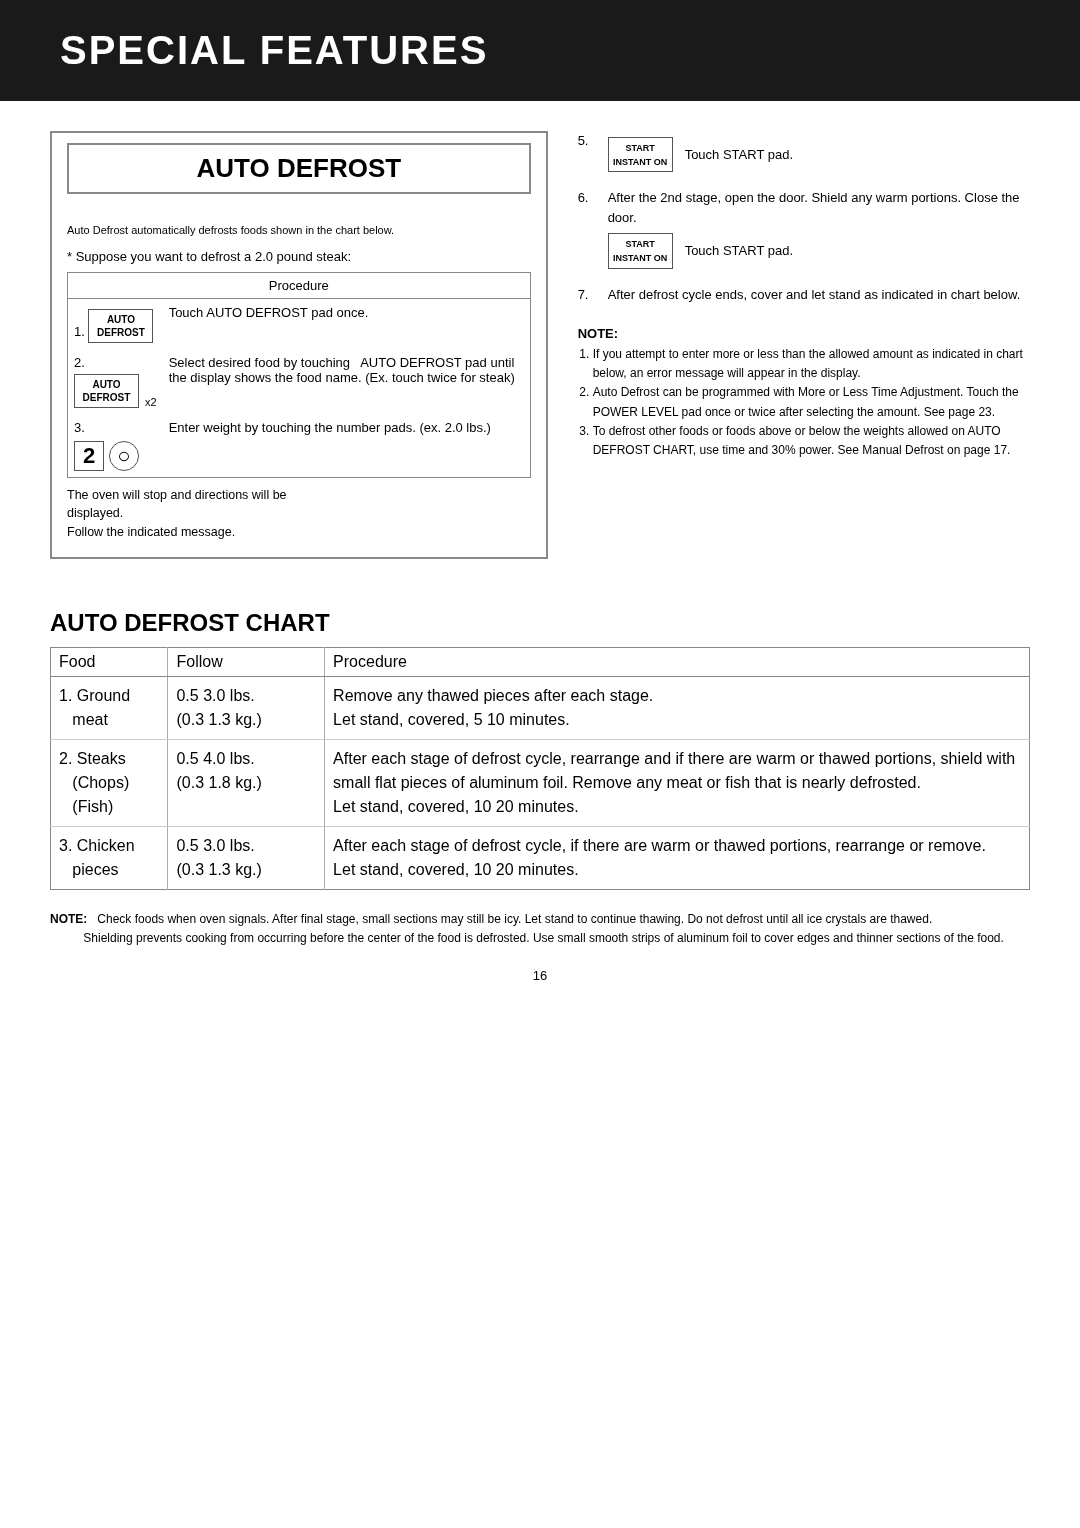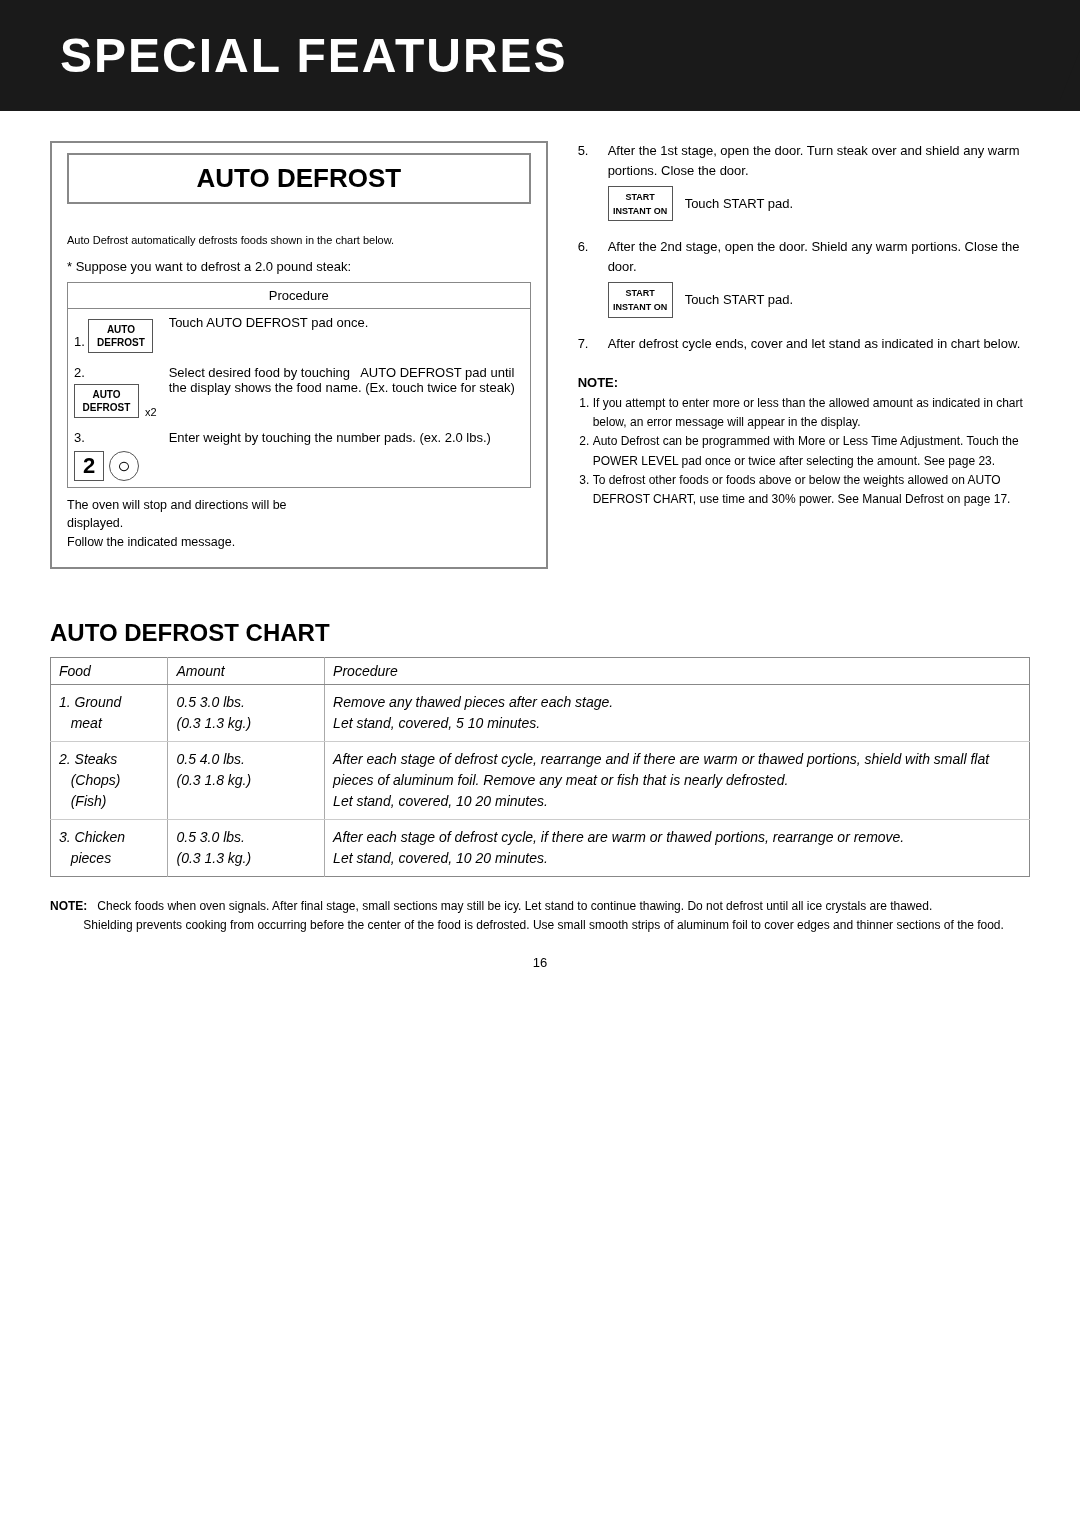--- a/index.html
+++ b/index.html
@@ -22,21 +22,21 @@
     .header-banner::after {
       content: '';
       position: absolute;
       top: 0; right: -20px;
       width: 0; height: 0;
       border-top: 100px solid #1a1a1a;
       border-right: 40px solid transparent;
     }
     .header-title {
       color: #ffffff;
-      font-size: 48px;
+      font-size: 40px;
       font-weight: bold;
       letter-spacing: 2px;
     }
 
     
     .content-area {
       display: flex;
       gap: 30px;
       padding: 0 50px;
     }
@@ -187,22 +187,21 @@
     }
     .chart-title {
       font-size: 24px;
       font-weight: bold;
       margin-bottom: 10px;
     }
     .chart-table {
       width: 100%;
       border-collapse: collapse;
       border: 1px solid #888;
-      font-size: 14px;
-      font-style: italic;
+      font-size: 16px;
     }
     .chart-table th {
       padding: 5px 8px;
       border-bottom: 1px solid #888;
       font-weight: normal;
       text-align: left;
       border-right: 1px solid #aaa;
     }
     .chart-table td {
       padding: 7px 8px;
@@ -307,21 +306,20 @@
       </div>
     </div>
 
   </div>
 
   <div class="right-col">
 
     <div class="right-step">
       <span class="right-step-num">5.</span>
       <div class="right-step-content">
-        <span>After the 1st stage, open the door. Turn steak over and shield any warm portions. Close the door.</span>
         <div class="right-step-inner">
           <div class="btn-box">
             <span style="font-size:9px;font-weight:bold;">START</span><br>
             <span style="font-size:9px;font-weight:bold;">INSTANT ON</span>
           </div>
           <span>Touch START pad.</span>
         </div>
       </div>
     </div>
 
@@ -359,21 +357,21 @@
 
 </div>
 
 <div class="chart-section">
   <h2 class="chart-title">AUTO DEFROST CHART</h2>
 
   <table class="chart-table">
     <thead>
       <tr>
         <th style="width:12%;">Food</th>
-        <th style="width:16%;">Amount</th>
+        <th style="width:16%;">Follow</th>
         <th style="width:72%;">Procedure</th>
       </tr>
     </thead>
     <tbody>
       <tr>
         <td>1. Ground<br>&nbsp;&nbsp;&nbsp;meat</td>
         <td>0.5  3.0 lbs.<br>(0.3  1.3 kg.)</td>
         <td>Remove any thawed pieces after each stage.<br>Let stand, covered, 5  10 minutes.</td>
       </tr>
       <tr>

